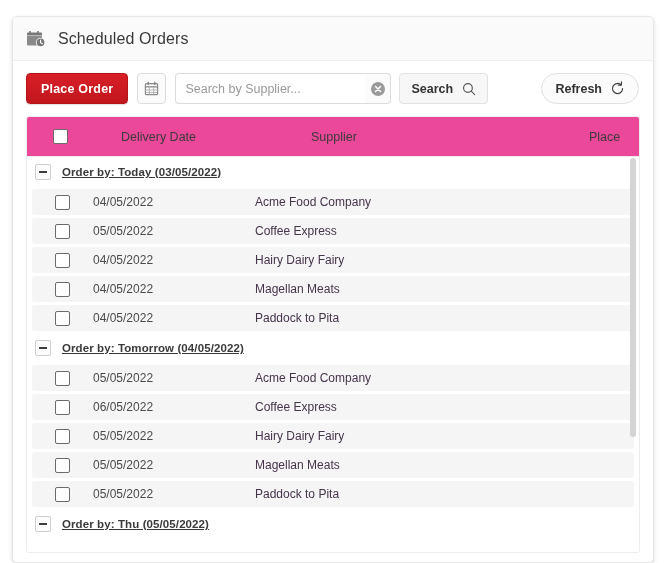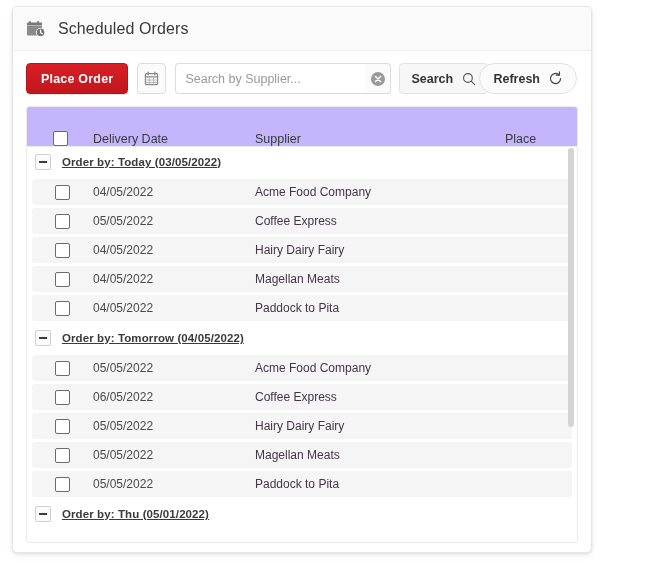--- a/index.html
+++ b/index.html
@@ -12,22 +12,22 @@
     background: #ffffff;
     font-family: "Liberation Sans", sans-serif;
     -webkit-font-smoothing: antialiased;
     overflow: hidden;
   }
 
   
   .card {
     position: absolute;
     left: 12px;
-    top: 6px;
-    width: 580px;
+    top: 16px;
+    width: 642px;
     height: 547px;
     background: #ffffff;
     border: 1px solid #e6e6e6;
     border-radius: 5px;
     box-shadow: 0 1px 3px rgba(0,0,0,0.10), 0 3px 8px rgba(0,0,0,0.05);
     box-sizing: border-box;
     overflow: hidden;
   }
 
   
@@ -172,25 +172,26 @@
     border: 1px solid #ececec;
     border-radius: 3px;
     box-sizing: border-box;
     height: 437px;
     overflow: hidden;
     background: #ffffff;
   }
 
   .thead {
     display: flex;
-    align-items: flex-end;
+    align-items: center;
     height: 40px;
     border-bottom: 1px solid #ececec;
     box-sizing: border-box;
-    background: #c4b5fd;
+    background: #ec4899;
+    gap: 28px;
   }
   .col-check { width: 66px; display: flex; justify-content: center; flex: 0 0 auto; }
   .col-date  { width: 162px; flex: 0 0 auto; }
   .col-sup   { width: 250px; flex: 0 0 auto; }
   .col-total { flex: 1 1 auto; }
 
   .th-label {
     font-size: 12.5px;
     color: #3b3b3b;
   }
@@ -459,21 +460,21 @@
             <span class="chk"></span>
           </div>
           <div class="col-date cell">05/05/2022</div>
           <div class="col-sup cell cell-sup">Paddock to Pita</div>
           <div class="col-total cell"></div>
         </div>
         <div class="group-head">
           <div class="collapse-box">
             <i></i>
           </div>
-          <span class="group-label">Order by: Thu (05/01/2022)</span>
+          <span class="group-label">Order by: Thu (05/05/2022)</span>
         </div>
       </div>
 
     <div class="scroll-track">
       <div class="scroll-thumb"></div>
     </div>
   </div>
 
 </div>
 

